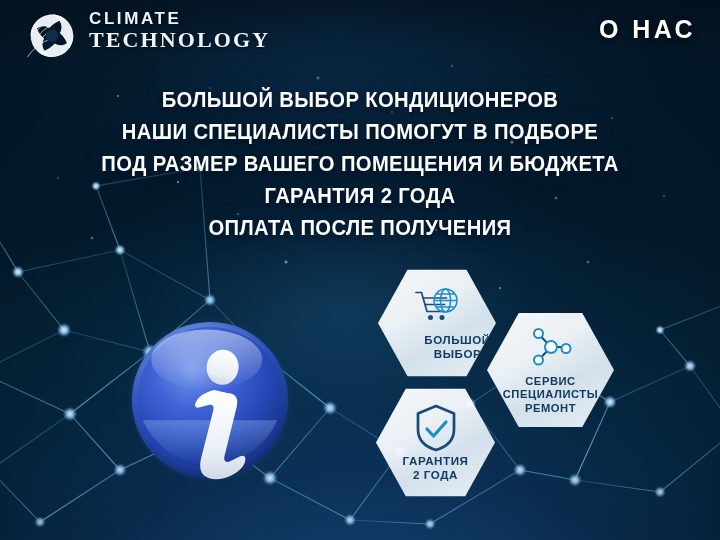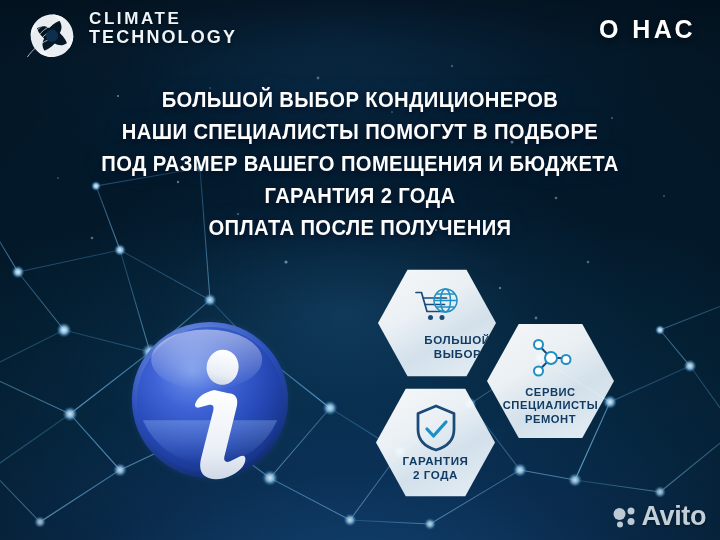--- a/index.html
+++ b/index.html
@@ -40,21 +40,21 @@
   .logo-wrap{
     position:absolute;left:24px;top:10px;display:flex;align-items:flex-start;gap:9px;
   }
   .logo-mark{width:56px;height:56px;flex:0 0 56px;}
   .logo-text{
     color:#eef4f8;line-height:1.06;letter-spacing:2.6px;
     font-size:17px;font-weight:700;
     text-shadow:0 1px 3px rgba(0,0,0,.55);
   }
   .logo-text div{white-space:nowrap;}
-  .logo-text .l2{font-size:18px;letter-spacing:2.1px;}
+  .logo-text .l2{font-size:22px;letter-spacing:2.1px;font-family:Liberation Serif, serif;}
 
   .page-title{
     position:absolute;right:24px;top:15px;
     color:#ffffff;font-size:25px;font-weight:700;letter-spacing:3.4px;
     text-shadow:0 2px 6px rgba(0,0,0,.6);
   }
 
   
   .headline{
     position:absolute;left:0;right:0;top:84px;text-align:center;
@@ -79,21 +79,21 @@
       linear-gradient(150deg, rgba(255,255,255,.97) 0%, rgba(246,250,253,.95) 38%, rgba(226,238,247,.93) 62%, rgba(240,247,252,.96) 100%);
     box-shadow:0 3px 16px rgba(0,0,0,.30);
   }
   .hex .icon{display:block;}
   .hex .lbl{
     color:#123b63;font-weight:700;text-align:center;line-height:1.17;
     letter-spacing:.55px;
   }
   #hex-choice{left:378px;top:267px;width:118px;height:112px;}
   #hex-choice .lbl{font-size:11.6px;margin-top:7px;margin-left:41px;}
-  #hex-service{left:487px;top:321px;width:127px;height:120px;}
+  #hex-service{left:487px;top:310px;width:127px;height:120px;}
   #hex-service .lbl{font-size:11.2px;margin-top:6px;}
   #hex-warranty{left:376px;top:386px;width:119px;height:113px;}
   #hex-warranty .lbl{font-size:11.6px;margin-top:2px;}
 
   
   .avito{
     position:absolute;right:14px;bottom:8px;display:flex;align-items:center;gap:4px;
     opacity:.92;
   }
   .avito .word{
@@ -328,25 +328,14 @@
     <svg class="icon" width="42" height="48" viewBox="0 0 84 96">
       <path d="M42 4 6 19v32c0 22 16 35 36 41 20-6 36-19 36-41V19z" fill="none" stroke="#1a4a78" stroke-width="5.5" stroke-linejoin="round"></path>
       <path d="M24 50l13 14 25-28" fill="none" stroke="#1d8fc4" stroke-width="6.5" stroke-linecap="round" stroke-linejoin="round"></path>
     </svg>
     <div class="lbl">
       <div>ГАРАНТИЯ</div>
       <div>2 ГОДА</div>
     </div>
   </div>
 
-  <div class="avito">
-    <svg width="26" height="22" viewBox="0 0 52 44">
-      <g fill="#cdd8e1">
-        <circle cx="15" cy="16" r="12"></circle>
-        <circle cx="38" cy="10" r="7"></circle>
-        <circle cx="38" cy="31" r="7"></circle>
-        <circle cx="16" cy="37" r="6"></circle>
-      </g>
-    </svg>
-    <span class="word">Avito</span>
-  </div>
 
 </div>
 
 </body></html>

